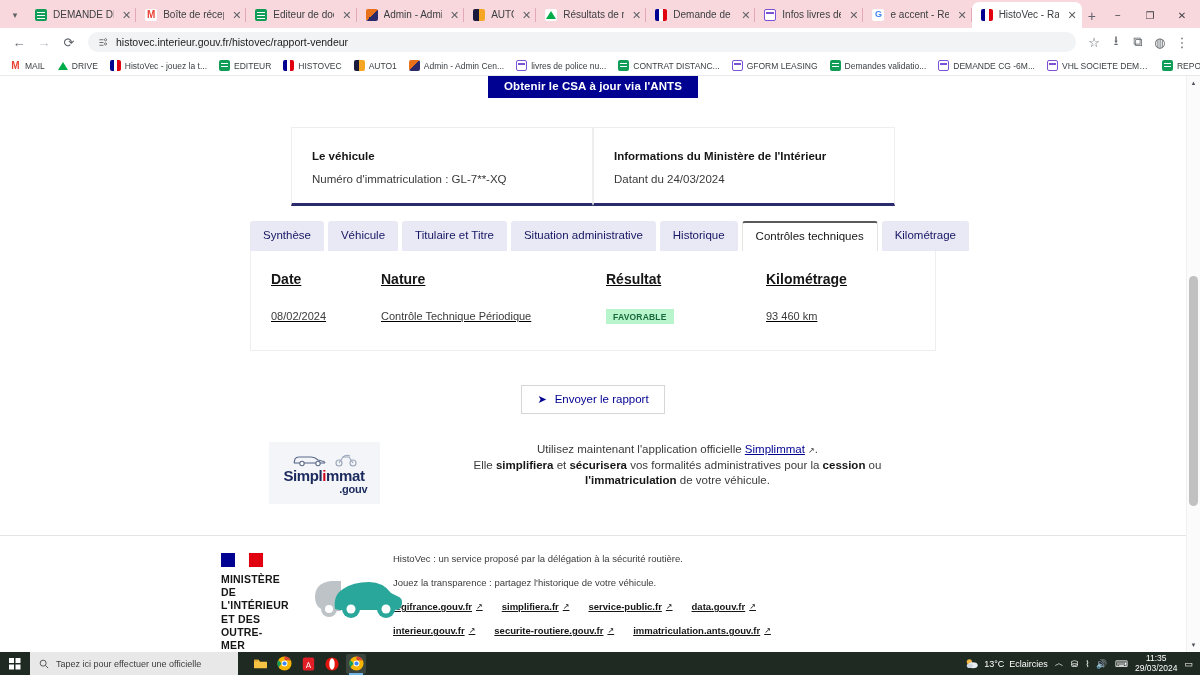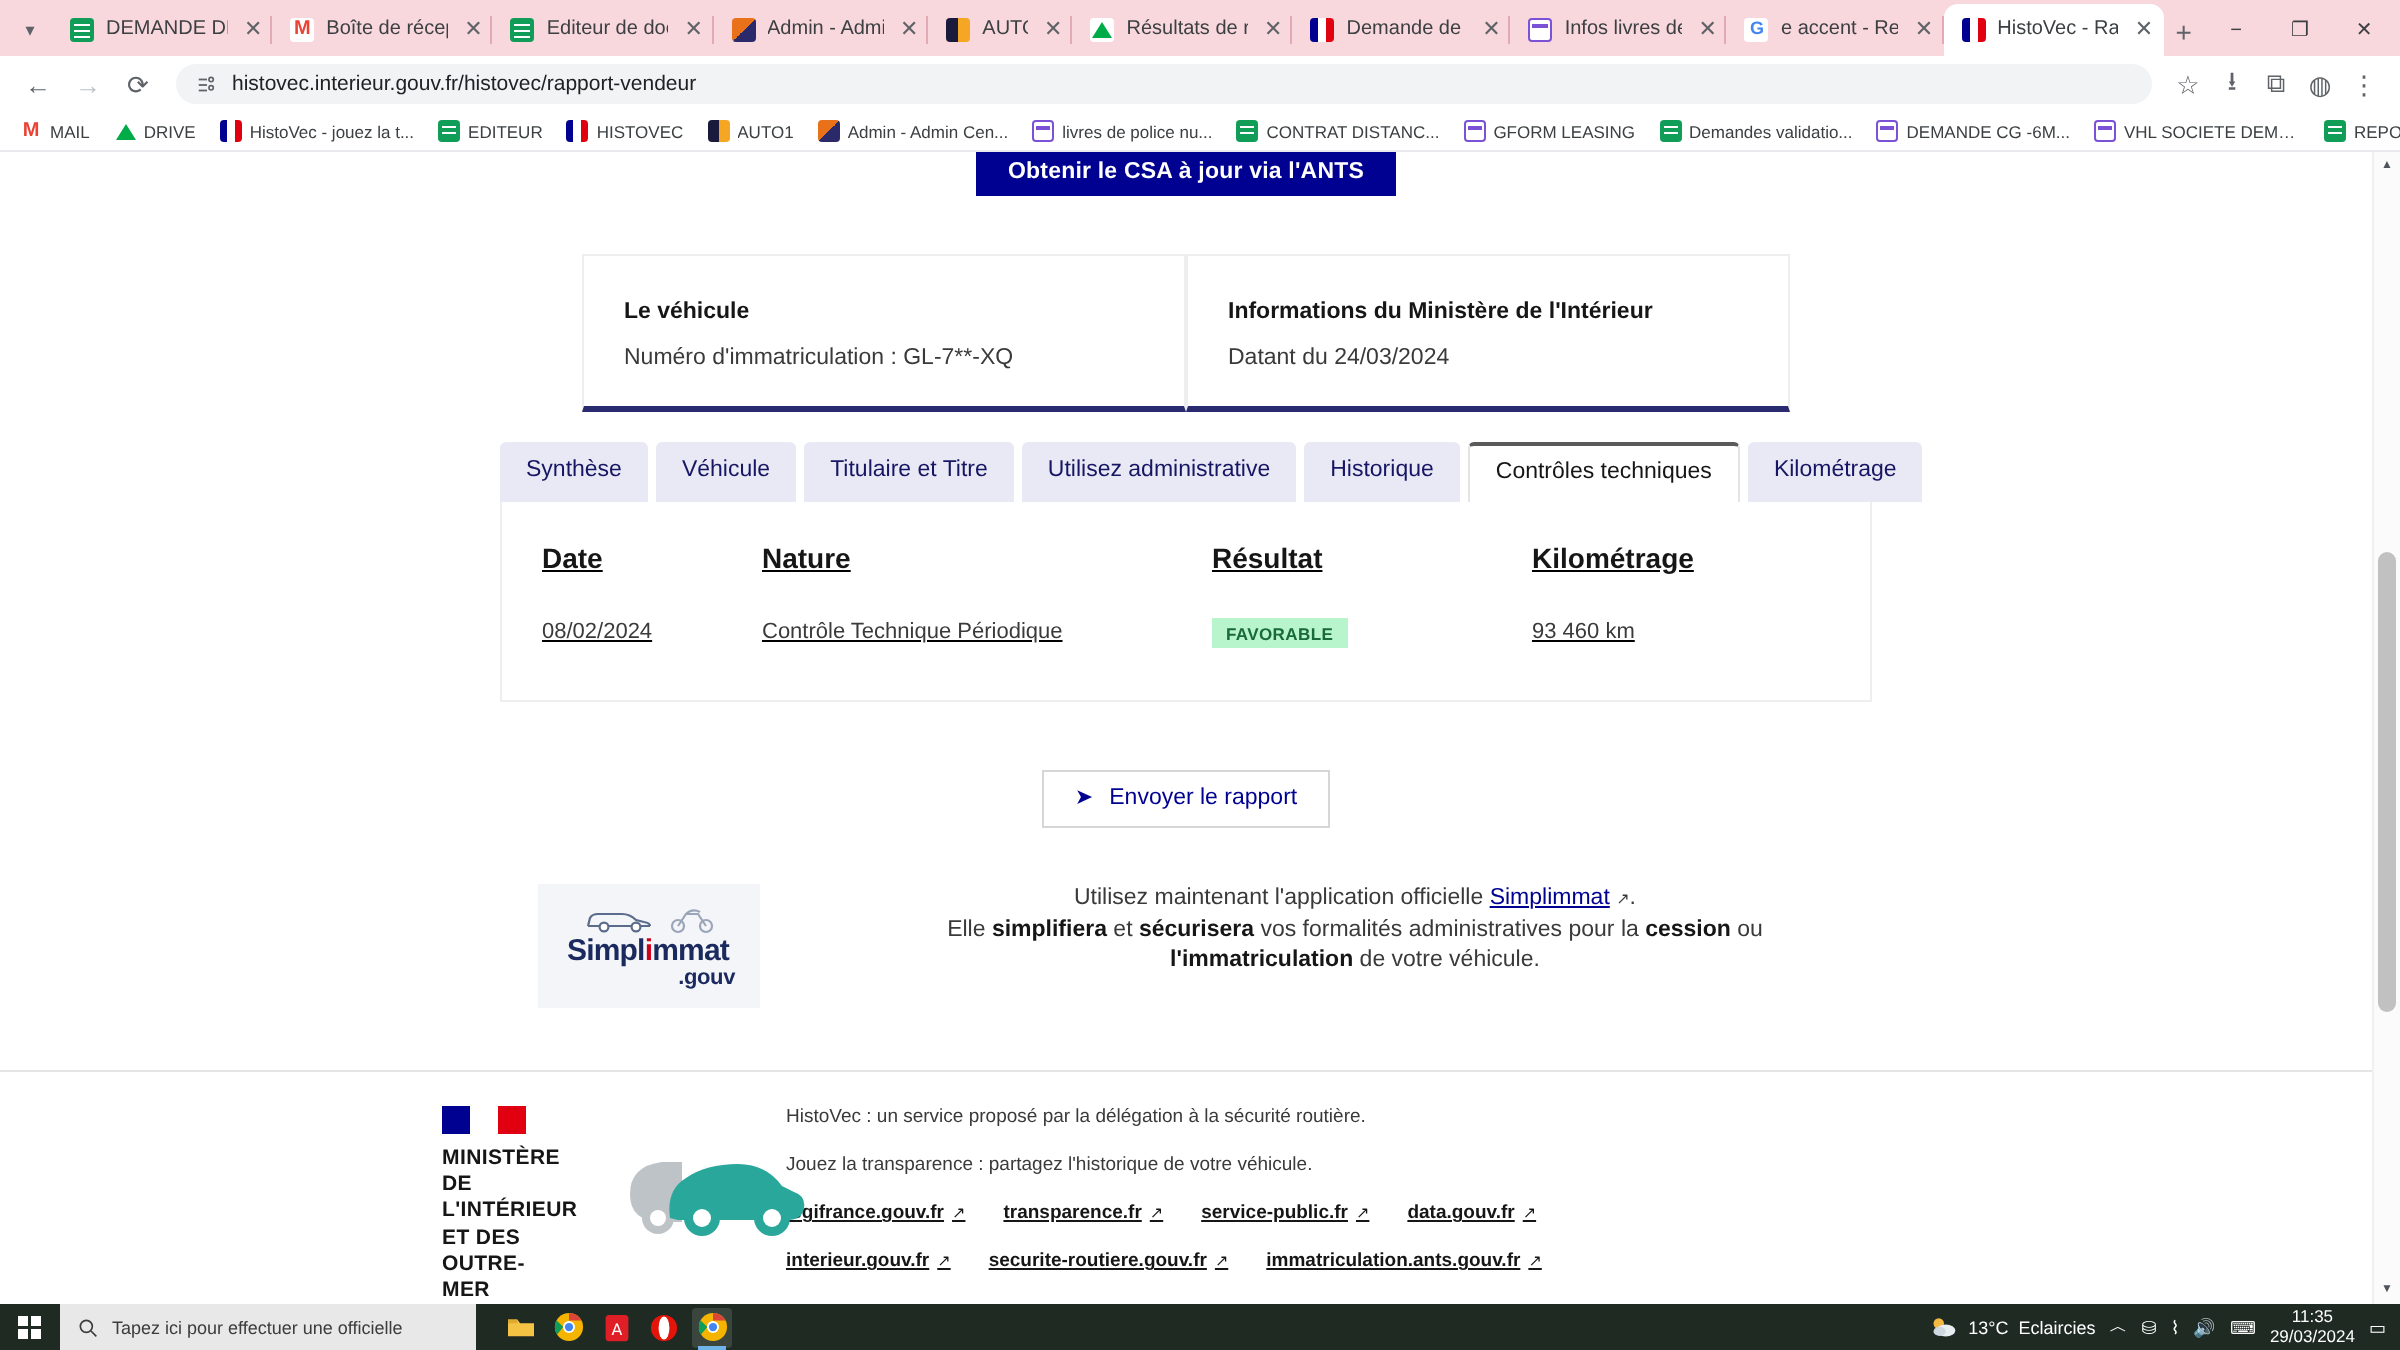--- a/index.html
+++ b/index.html
@@ -373,21 +373,21 @@
           <h3>Informations du Ministère de l'Intérieur</h3>
           <p>Datant du 24/03/2024</p>
         </div>
       </div>
 
       <div class="tabsbar">
         <div class="tabsbar-inner">
           <div class="ptab">Synthèse</div>
           <div class="ptab">Véhicule</div>
           <div class="ptab">Titulaire et Titre</div>
-          <div class="ptab">Utilisez administrative</div>
+          <div class="ptab">Situation administrative</div>
           <div class="ptab">Historique</div>
           <div class="ptab active">Contrôles techniques</div>
           <div class="ptab">Kilométrage</div>
         </div>
       </div>
 
       <div class="panel">
         <table class="ct">
           <thead>
             <tr>
@@ -472,21 +472,21 @@
         </div>
         <div class="footer-right">
           <p>HistoVec : un service proposé par la délégation à la sécurité routière.</p>
           <p>Jouez la transparence : partagez l'historique de votre véhicule.</p>
           <div class="flinks">
             <a class="flink" href="#">
                 <span>legifrance.gouv.fr</span>
                 <span class="ext">↗</span>
               </a>
             <a class="flink" href="#">
-                <span>transparence.fr</span>
+                <span>simplifiera.fr</span>
                 <span class="ext">↗</span>
               </a>
             <a class="flink" href="#">
                 <span>service-public.fr</span>
                 <span class="ext">↗</span>
               </a>
             <a class="flink" href="#">
                 <span>data.gouv.fr</span>
                 <span class="ext">↗</span>
               </a>

